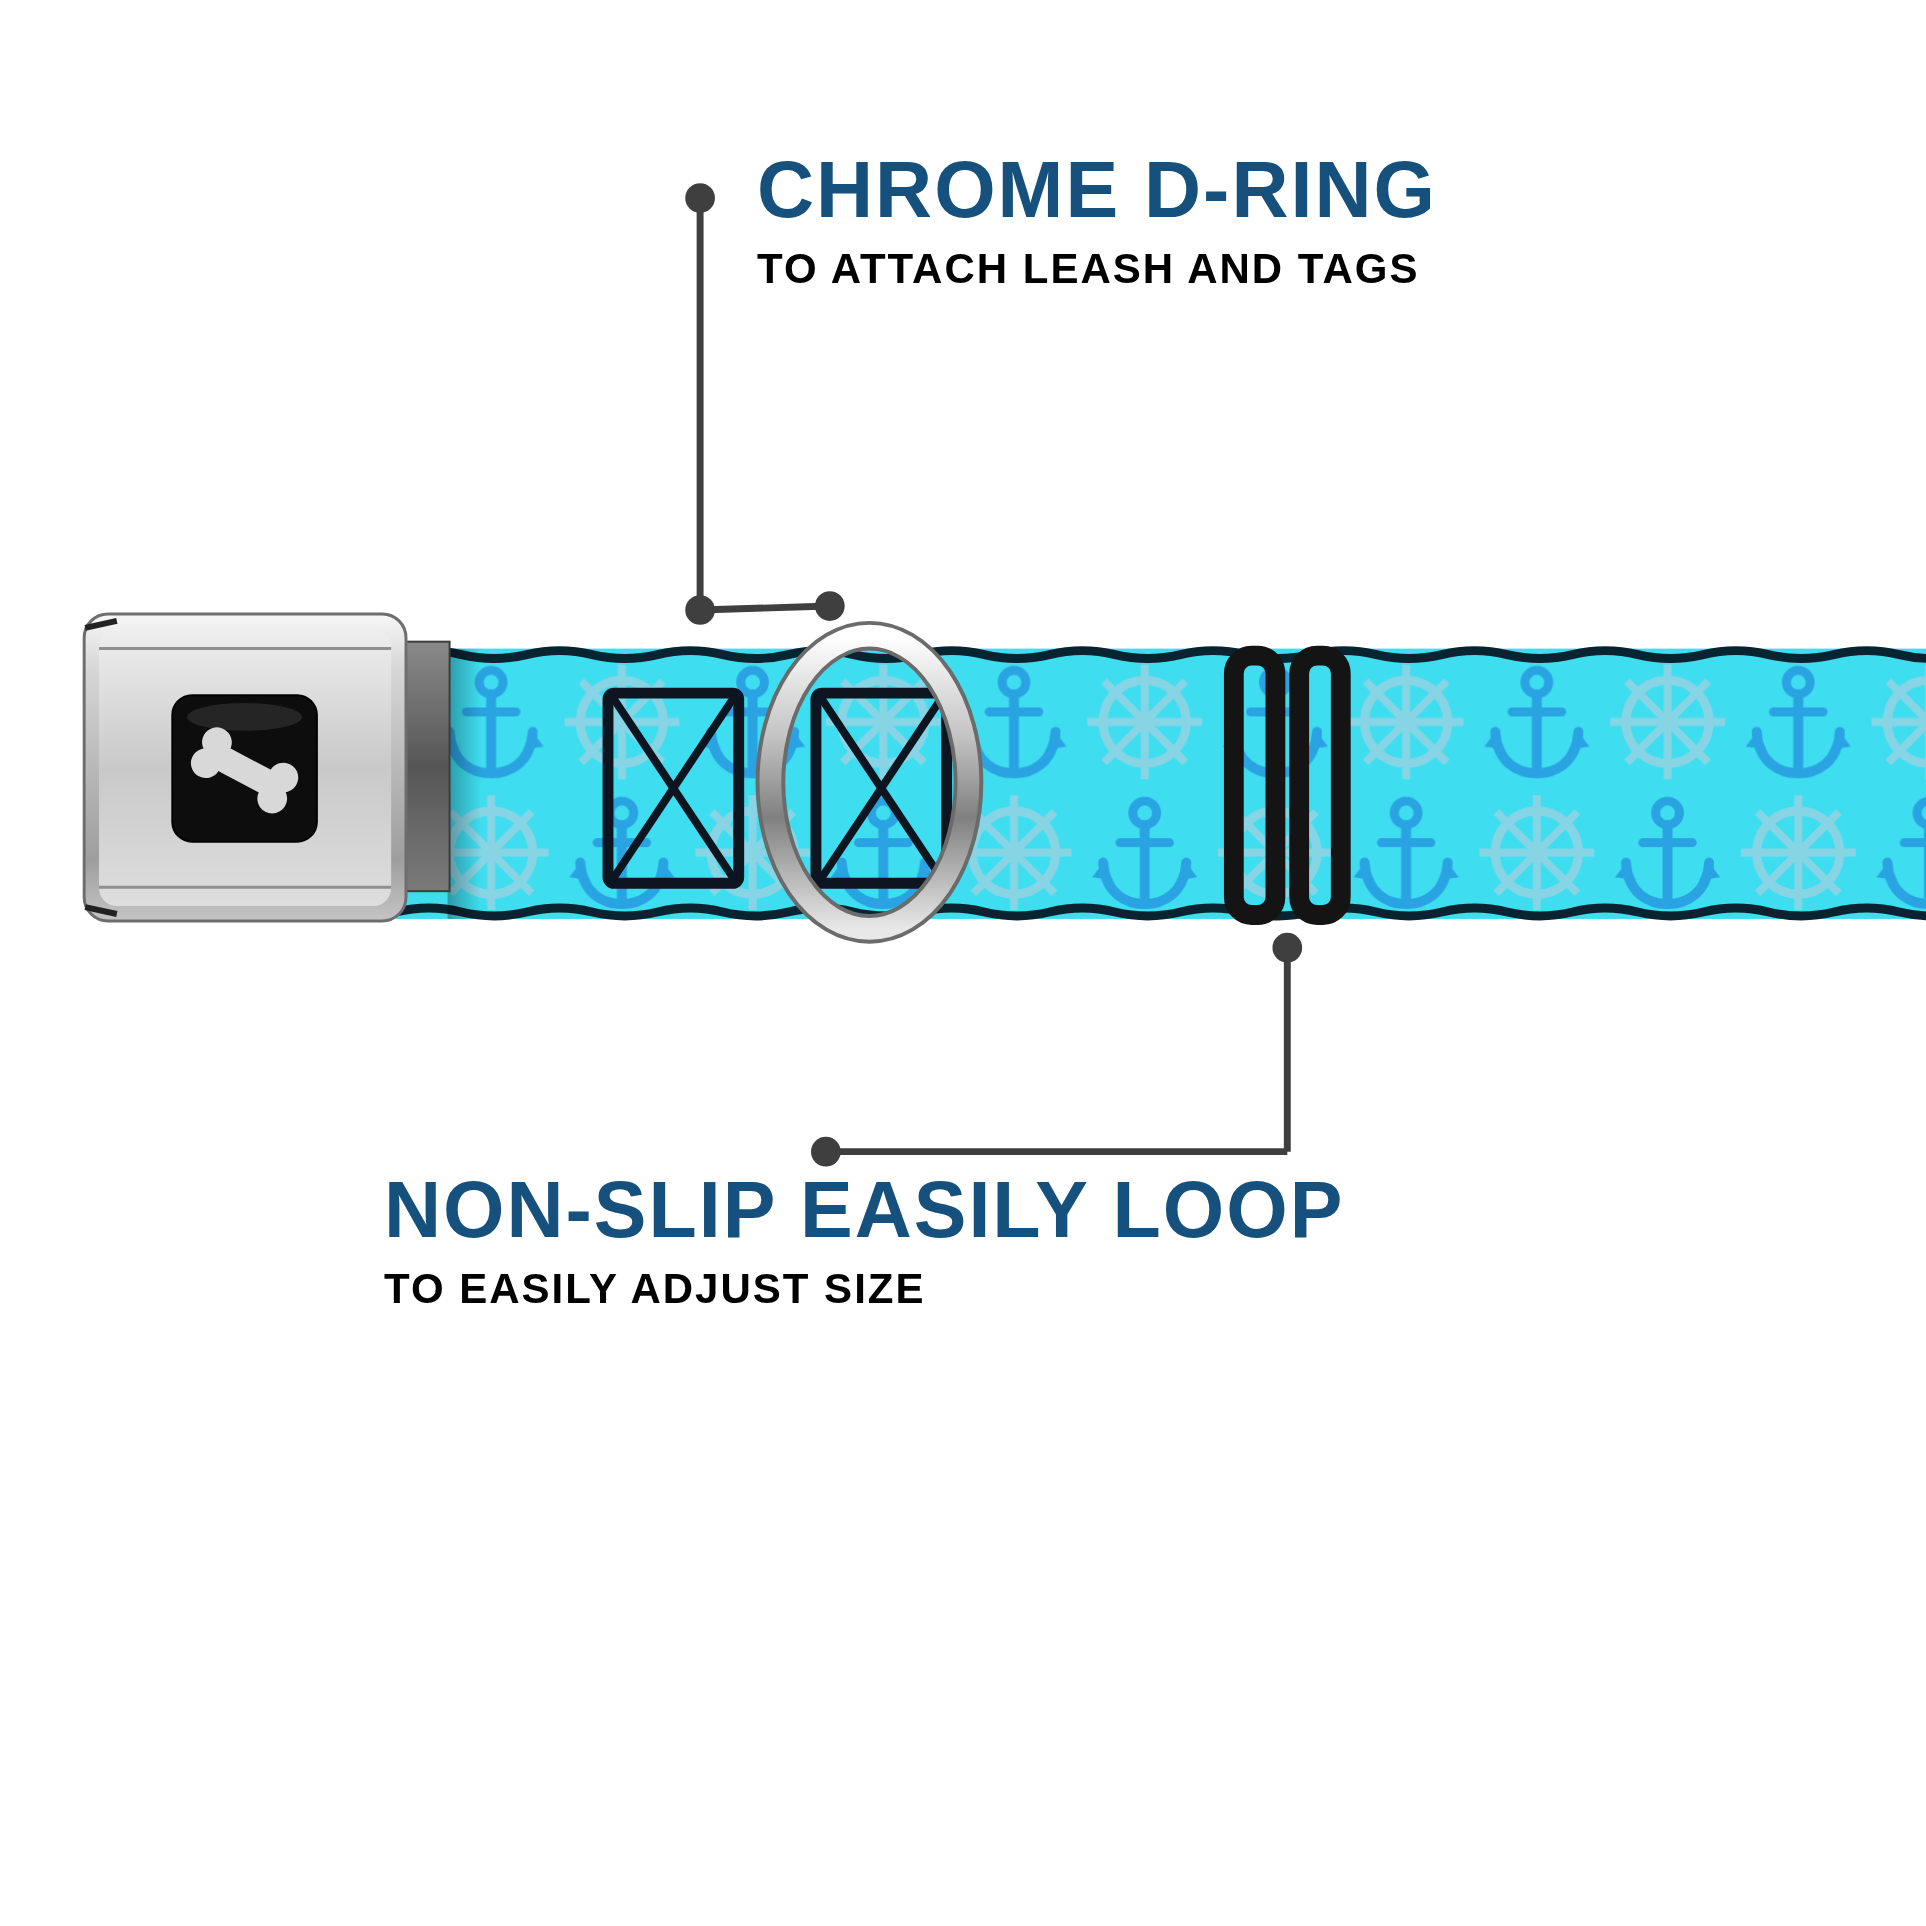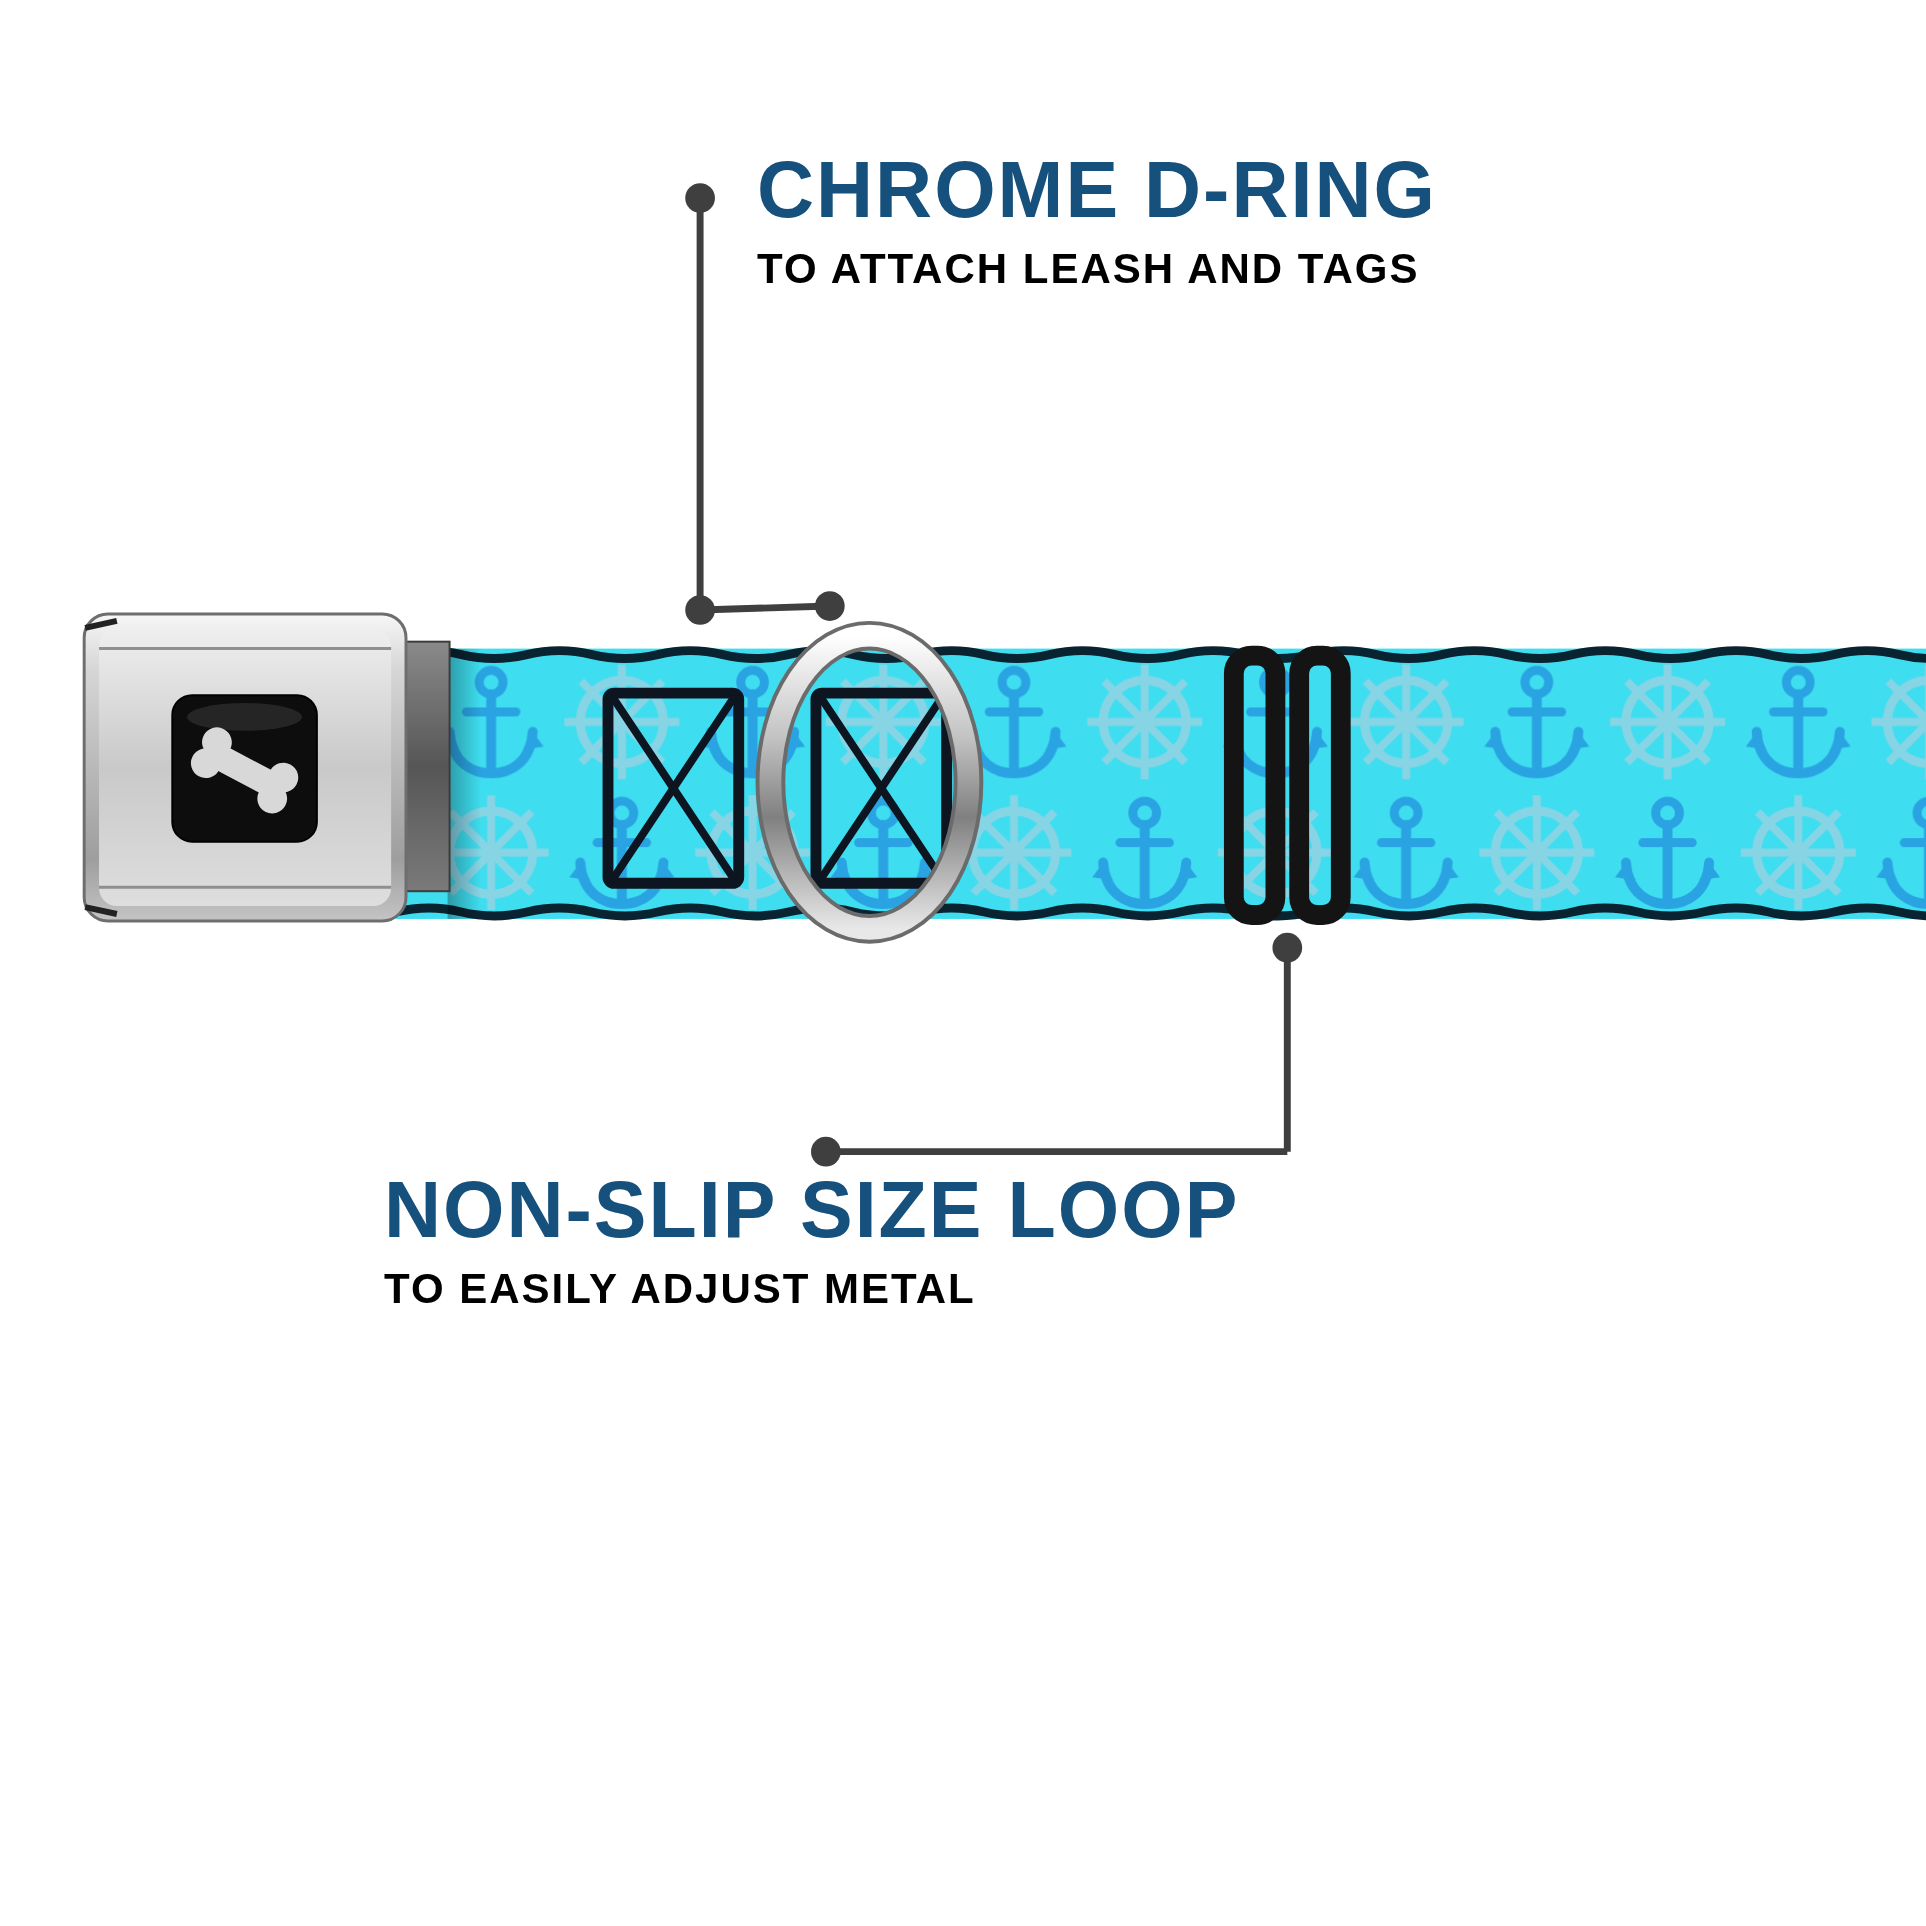--- a/index.html
+++ b/index.html
@@ -160,18 +160,18 @@
       </g>
     </g>
   </svg>
 
   <div class="callout callout-top">
     <div class="callout-title">CHROME D-RING</div>
     <div class="callout-sub">TO ATTACH LEASH AND TAGS</div>
   </div>
 
   <div class="callout callout-bottom">
-    <div class="callout-title">NON-SLIP SIZE LOOP</div>
-    <div class="callout-sub">TO EASILY ADJUST METAL</div>
+    <div class="callout-title">NON-SLIP EASILY LOOP</div>
+    <div class="callout-sub">TO EASILY ADJUST SIZE</div>
   </div>
 
 </div>
 
 
 </body></html>

